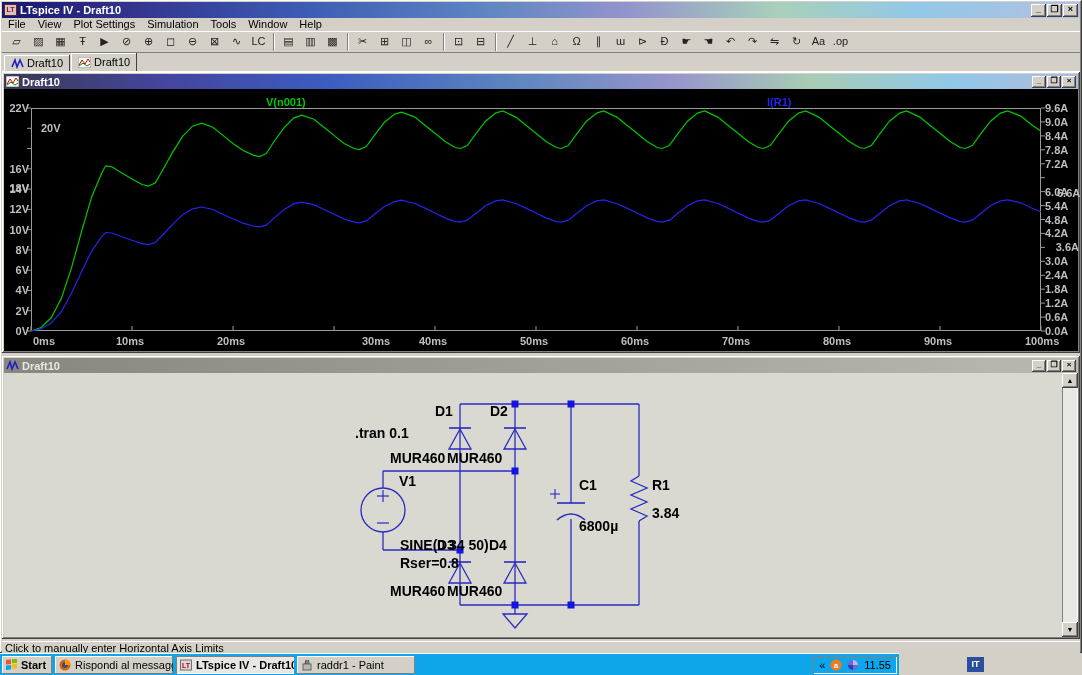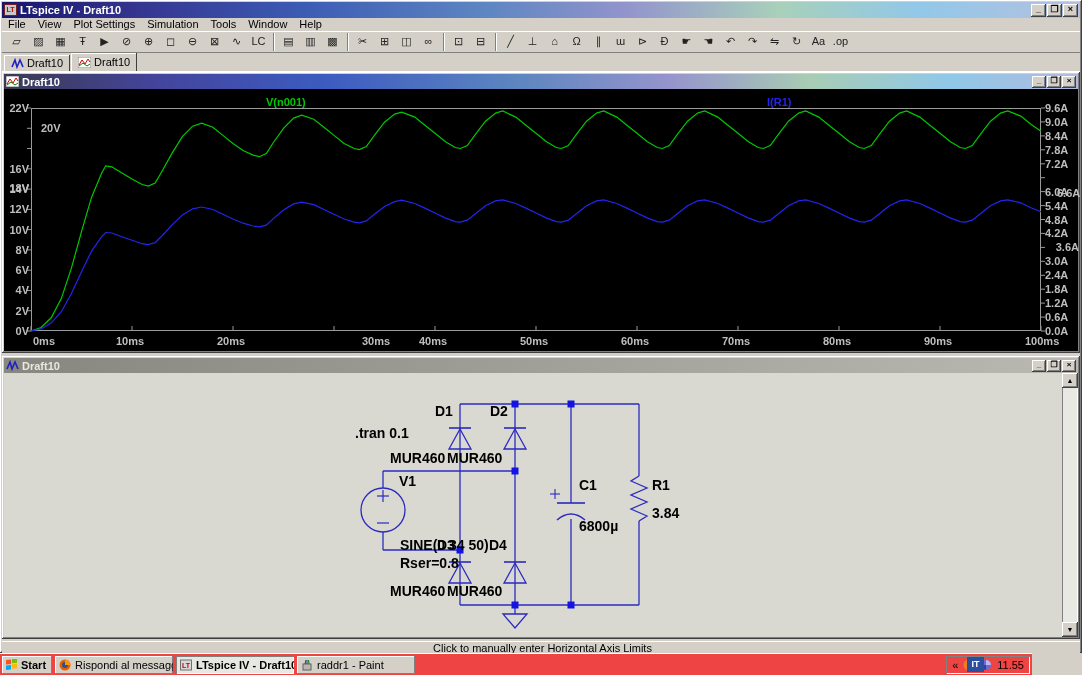--- a/index.html
+++ b/index.html
@@ -54,24 +54,24 @@
   .ytick-r { position:absolute; left:1041px; width:34px; text-align:left; font-size:11px; font-weight:bold; color:#bebebe; }
   .xtick { position:absolute; font-size:11px; font-weight:bold; color:#bebebe; }
 
   
   .sch-client { position:absolute; left:2px; right:18px; top:17px; bottom:2px; background:#d9d9d1; overflow:hidden; }
   .sch-scroll { position:absolute; right:2px; top:17px; bottom:2px; width:16px; background:#e9e9e4; }
   .sch-arrow { position:absolute; left:0; width:16px; height:15px; background:#d4d0c8; font-size:7px; text-align:center; line-height:15px; color:#000;
     box-shadow: inset -1px -1px #404040, inset 1px 1px #ffffff, inset -2px -2px #808080; }
 
   .statusbar { position:absolute; left:2px; right:2px; bottom:0; height:12px; background:#d4d0c8; font-size:11px; line-height:12px; padding-left:3px;
-    border-top:1px solid #ffffff; color:#000;text-align:center; }
+    border-top:1px solid #ffffff; color:#000; }
 
   
-  .taskbar { position:absolute; left:0; bottom:0; width:1032px; height:22px; background:#ef4444; border-top:1px solid #ffffff; display:flex; align-items:center; padding:0 2px; }
+  .taskbar { position:absolute; left:0; bottom:0; width:899px; height:22px; background:#0ea5e9; border-top:1px solid #ffffff; display:flex; align-items:center; padding:0 2px; }
   .start-btn { display:flex; align-items:center; gap:3px; height:18px; padding:0 6px 0 4px; font-size:11px; font-weight:bold; background:#d4d0c8; }
   .task-btn { display:flex; align-items:center; gap:4px; height:18px; width:118px; margin-left:3px; padding:0 4px; font-size:11px; background:#d4d0c8; overflow:hidden; white-space:nowrap; }
   .task-btn.active { background:#e8e8e3; font-weight:bold; box-shadow: inset 1px 1px #808080, inset -1px -1px #ffffff; }
   .tray { margin-left:auto; display:flex; align-items:center; gap:5px; height:18px; padding:0 6px; }
   .lang-box { width:17px; height:15px; background:#2a4f9e; color:#fff; font-size:9px; font-weight:bold; text-align:center; line-height:15px; }
   .tray-time { font-size:11px; }
   .ticon-img { width:12px; height:12px; flex:0 0 auto; }
 </style>
 </head>
 <body>

